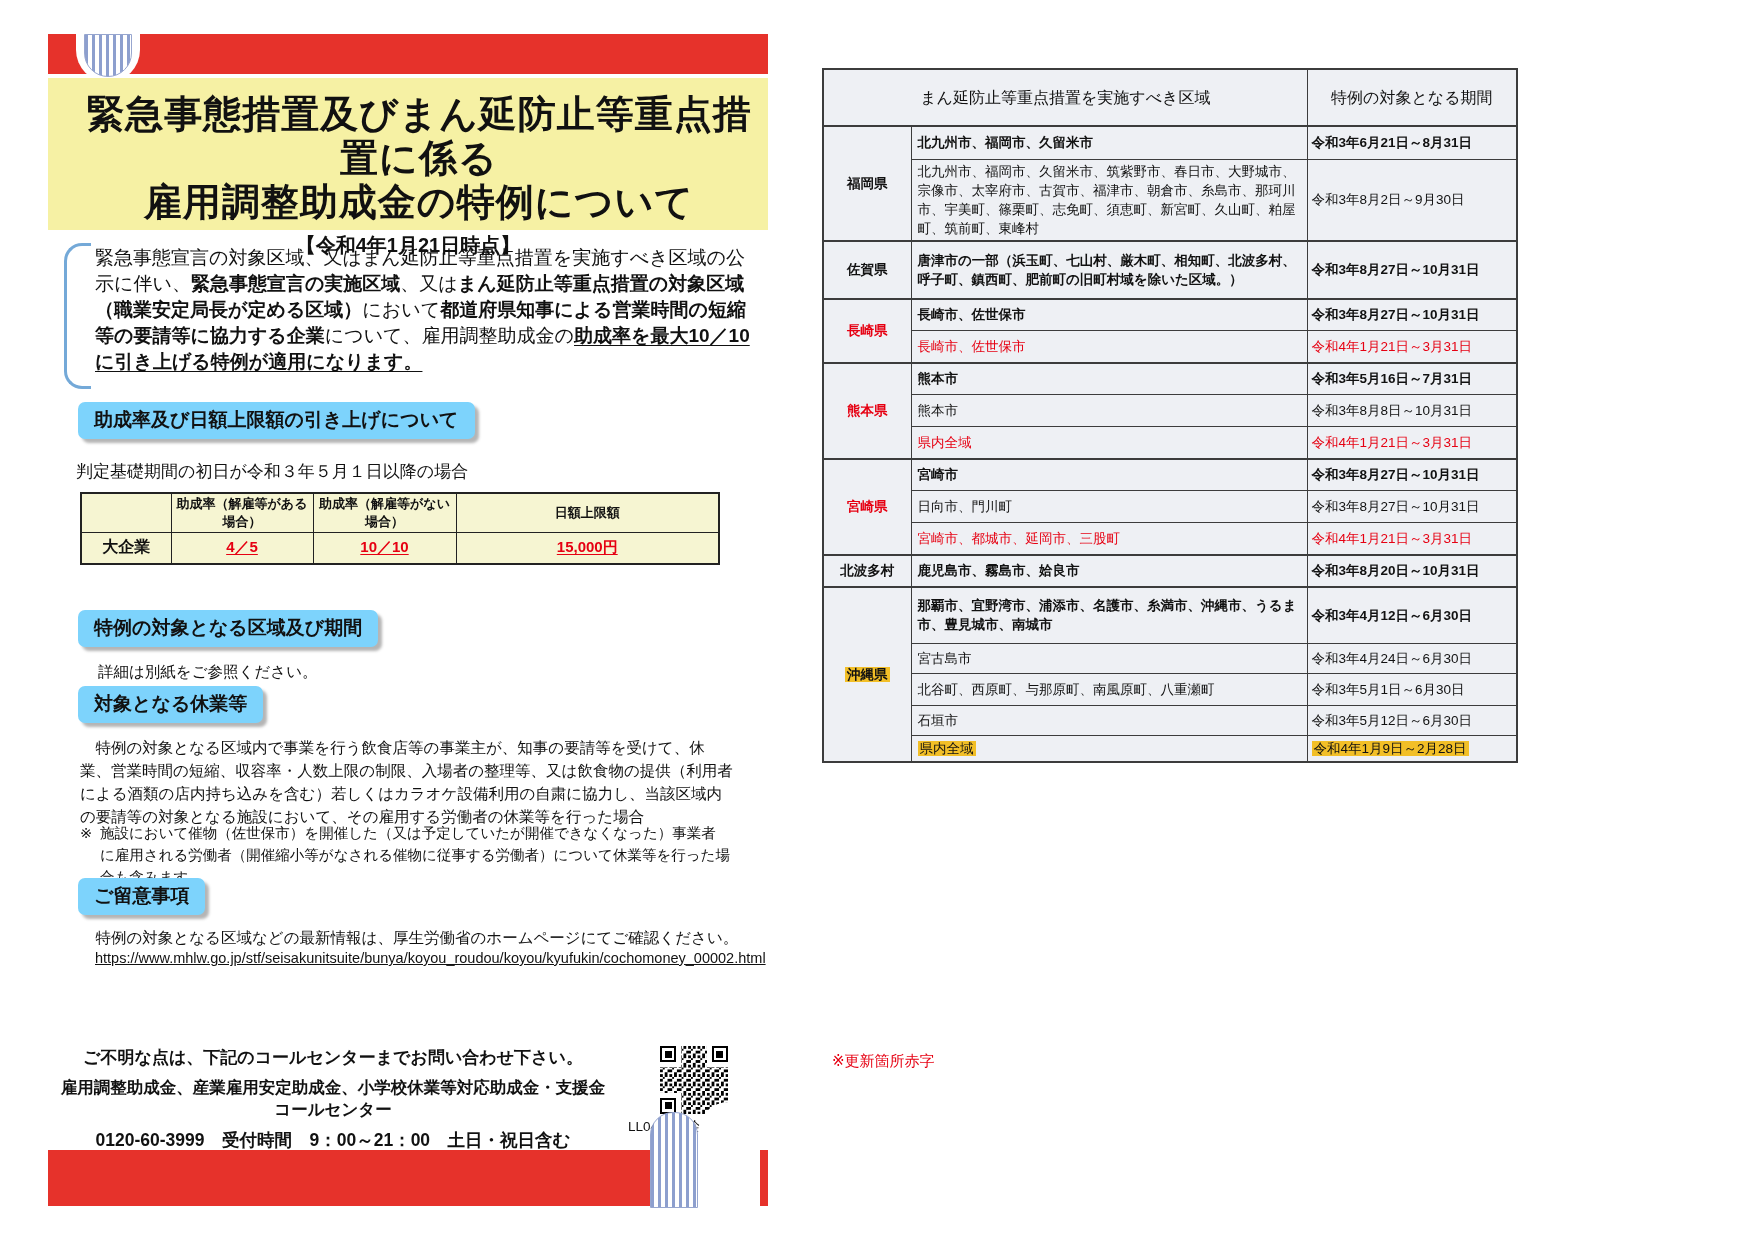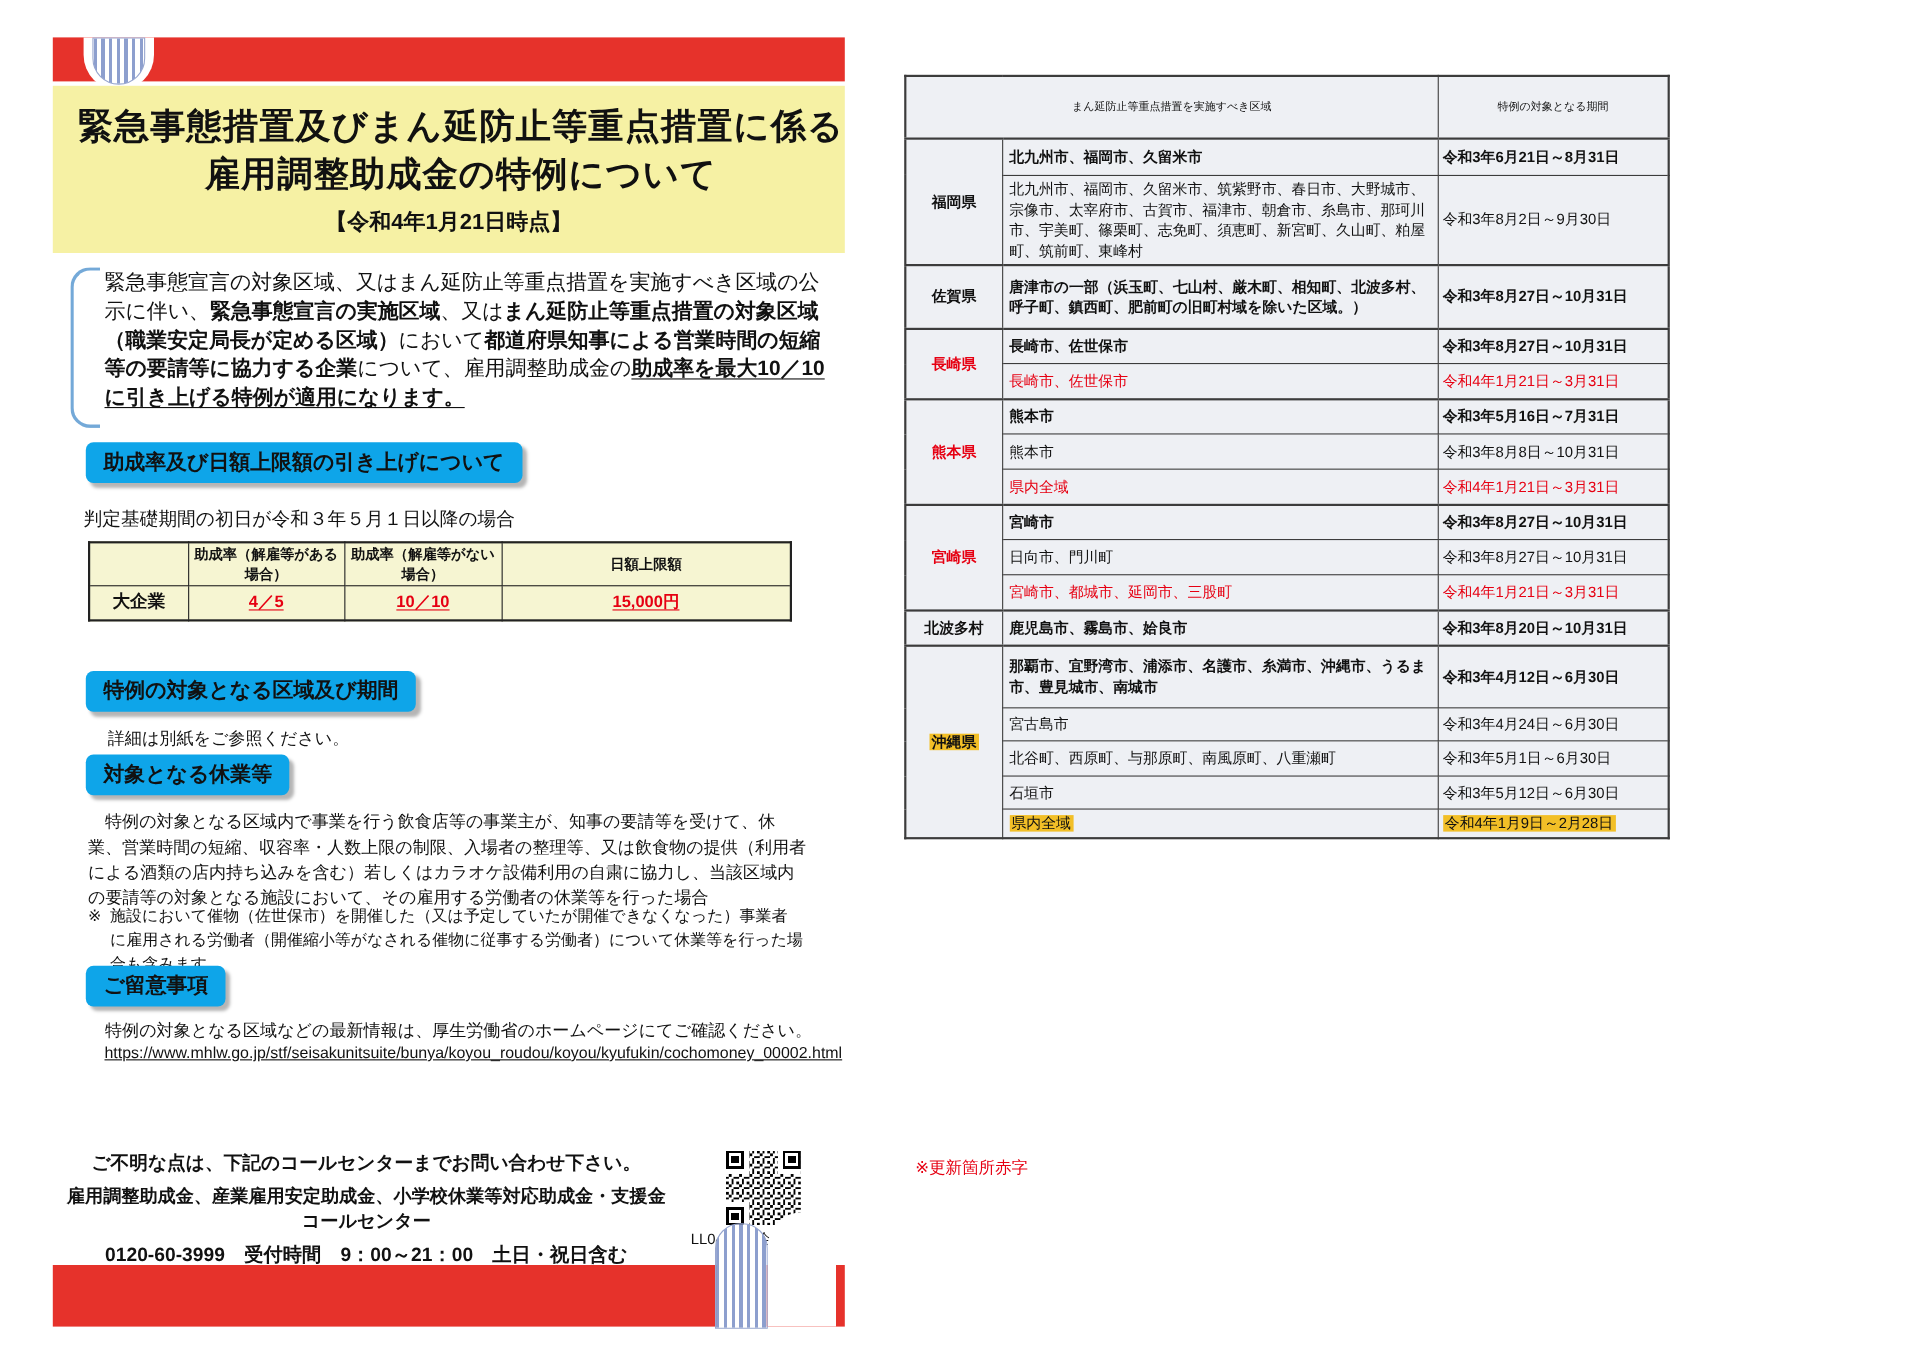--- a/index.html
+++ b/index.html
@@ -12,29 +12,29 @@
 
   
   .band{background:#e6322b;}
   .disc-down{border-radius:0 0 999px 999px;}
   .disc-up{border-radius:999px 999px 0 0;}
   .stripes{background:repeating-linear-gradient(90deg,#8d9fce 0 3px,#ffffff 3px 7px);border:1px solid #97a6cf;}
   .whitedisc{background:#ffffff;}
 
   
   .titlebox{background:#f6f1a4;text-align:center;}
-  .title-line{font-size:32px;font-weight:600;letter-spacing:1px;line-height:44px;padding-left:22px;}
+  .title-line{font-size:38px;font-weight:600;letter-spacing:1px;line-height:44px;padding-left:22px;}
   .title-date{font-size:20px;font-weight:600;margin-top:8px;}
 
   .bracket{border-left:3px solid #74a9d8;border-top:3px solid #74a9d8;border-bottom:3px solid #74a9d8;border-radius:18px 0 0 18px;}
   .intro{font-size:19px;line-height:26px;}
   .b{font-weight:bold;}
   .u{text-decoration:underline;text-underline-offset:3px;}
 
-  .sechead{background:#0ea5e9;font-weight:bold;font-size:19px;padding:5px 16px 6px 16px;
+  .sechead{background:#7dd3fc;font-weight:bold;font-size:19px;padding:5px 16px 6px 16px;
     border-radius:7px;box-shadow:4px 4px 3px #b5b5b5;display:inline-block;white-space:nowrap;}
   .cond{font-size:17px;}
 
   table.rate{border-collapse:collapse;background:#f6f5d2;table-layout:fixed;border:2px solid #222;}
   table.rate td{border:1.5px solid #222;text-align:center;vertical-align:middle;}
   .rate .hd{font-size:13px;font-weight:bold;}
   .rate .lbl{font-size:16px;font-weight:bold;}
   .rate .val{font-size:15px;}
   .redu{color:#e60012;font-weight:bold;text-decoration:underline;text-underline-offset:2px;}
 
@@ -48,21 +48,21 @@
   .c1{font-size:17px;font-weight:bold;margin:0 0 8px 0;}
   .c2{font-size:16.5px;font-weight:bold;margin:0 0 7px 0;}
   .c3{font-size:17.5px;font-weight:bold;margin:0 0 6px 0;}
   .c4row{display:flex;align-items:center;justify-content:center;gap:10px;}
   .c4{font-size:25px;font-weight:bold;}
   .llcode{font-size:13.5px;}
 
   
   table.area{border-collapse:collapse;table-layout:fixed;font-size:13.5px;border:2px solid #3c3c3c;}
   table.area th,table.area td{border:1px solid #3c3c3c;background:#eef0f4;padding:2px 6px;line-height:19px;vertical-align:middle;}
-  table.area th{text-align:center;font-weight:normal;font-size:10px;}
+  table.area th{text-align:center;font-weight:normal;font-size:16px;}
   .area .pref{text-align:center;padding:2px 2px;}
   .area .per{padding:2px 4px;}
   .gt{border-top:2px solid #3c3c3c !important;font-weight:bold;}
   .redtext{color:#e60012;}
   .hl{background:#f2bf27;padding:0 2px;}
   .update-note{font-size:15px;color:#e60012;}
 </style>
 </head>
 <body>
 

